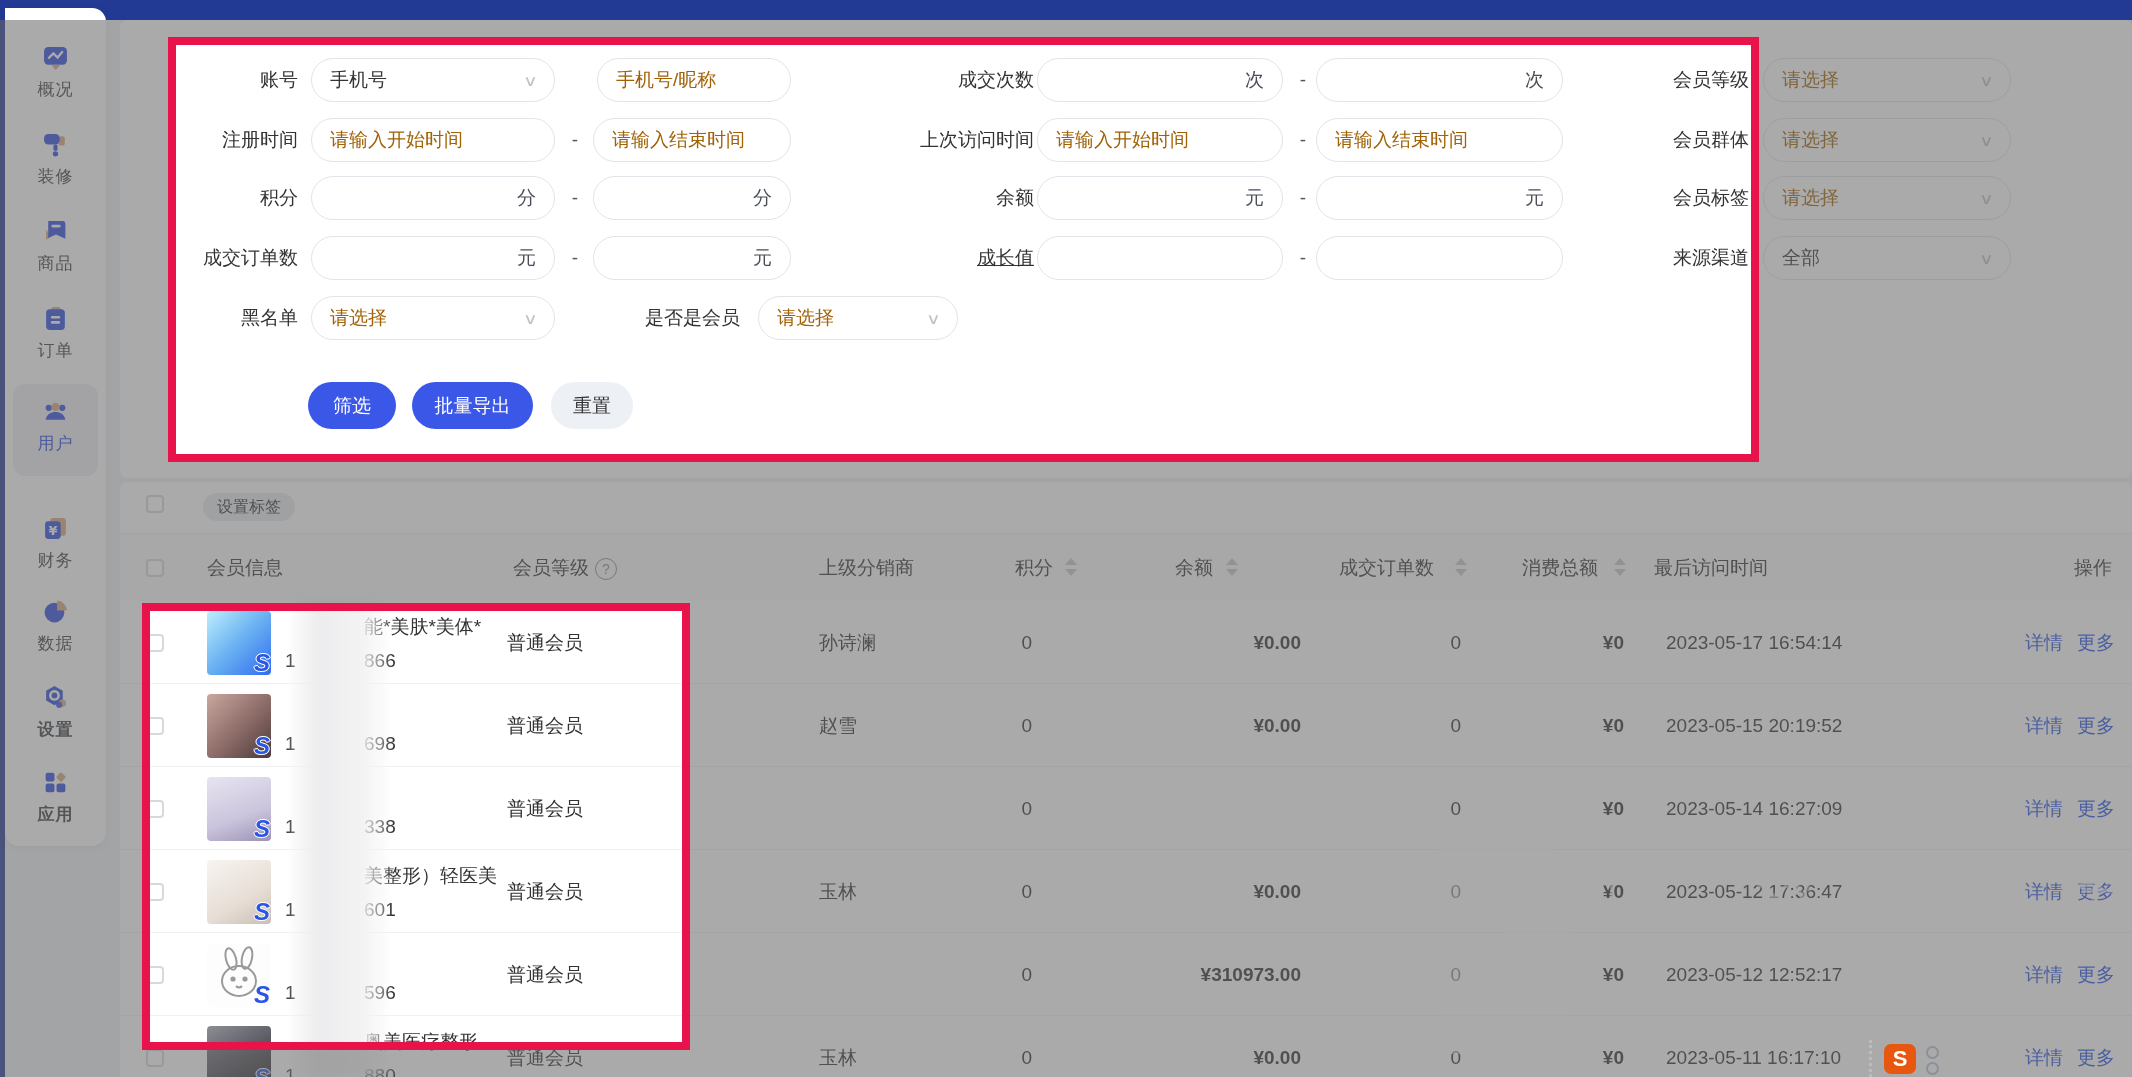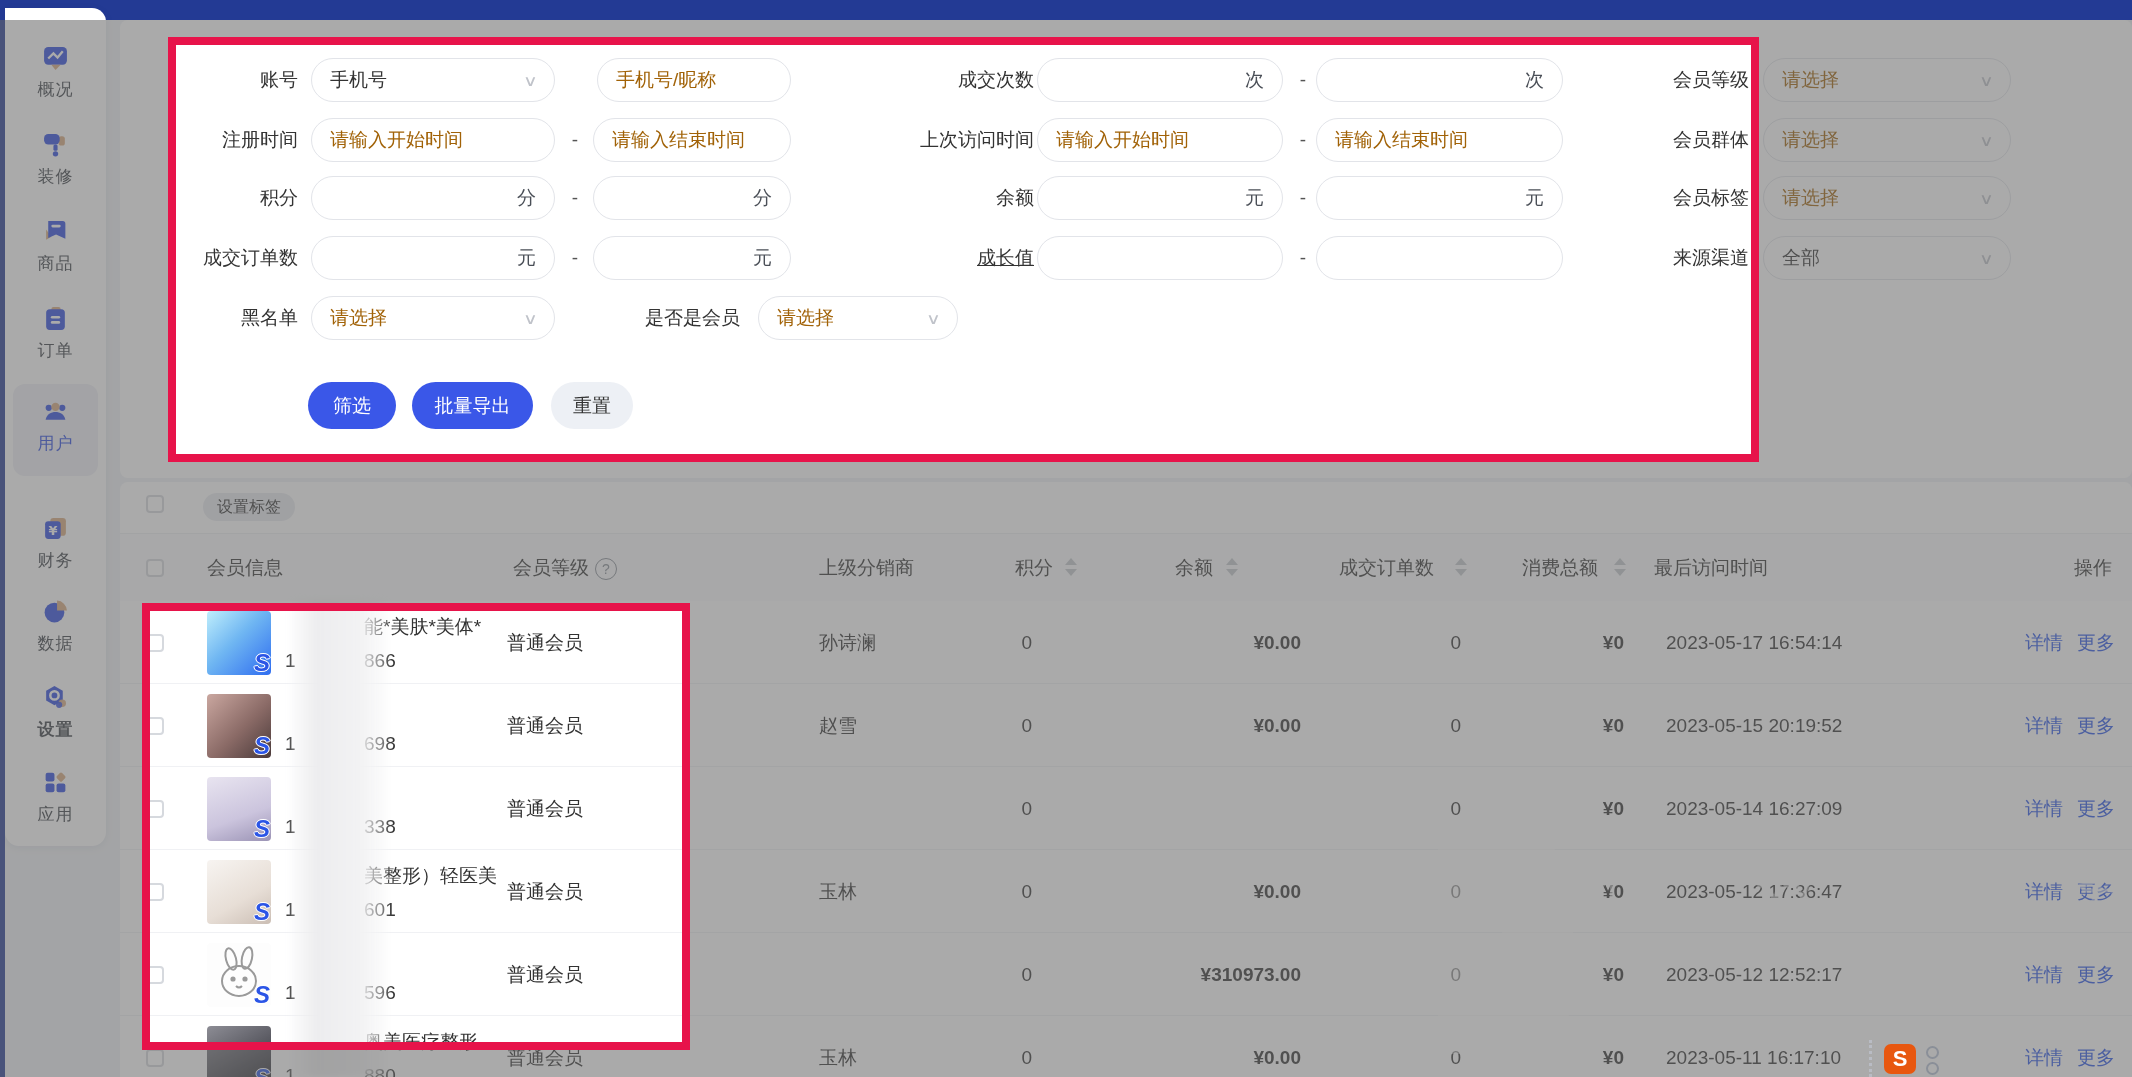--- a/index.html
+++ b/index.html
@@ -152,21 +152,21 @@
   </div>
   <div class="side-item" style="top:676px;font-weight:bold;">
     <span class="icon"><svg width="27" height="27" viewBox="0 0 26 26">
           <path d="M12 2l8 4.6v9.2L12 20.4 4 15.8V6.6z" fill="#2c4ae0"></path>
           <circle cx="12" cy="11" r="4" fill="none" stroke="#fff" stroke-width="2.4"></circle>
           <circle cx="19.5" cy="18.5" r="3.6" fill="#d9a97d" opacity=".95"></circle>
           <circle cx="16.5" cy="20" r="3" fill="#2c4ae0" opacity=".9"></circle>
         </svg></span>
     <span class="lbl">设置</span>
   </div>
-  <div class="side-item" style="top:761px;">
+  <div class="side-item" style="top:761px;font-weight:bold;">
     <span class="icon"><svg width="27" height="27" viewBox="0 0 26 26">
           <rect x="3.5" y="3.5" width="8.5" height="8.5" rx="2" fill="#2c4ae0"></rect>
           <rect x="3.5" y="14" width="8.5" height="8.5" rx="2" fill="#2c4ae0"></rect>
           <rect x="14" y="14" width="8.5" height="8.5" rx="2" fill="#2c4ae0"></rect>
           <rect x="14.8" y="4.3" width="7" height="7" rx="1.5" fill="#d9a97d" transform="rotate(45 18.3 7.8)"></rect>
         </svg></span>
     <span class="lbl">应用</span>
   </div>
 </div>
 

